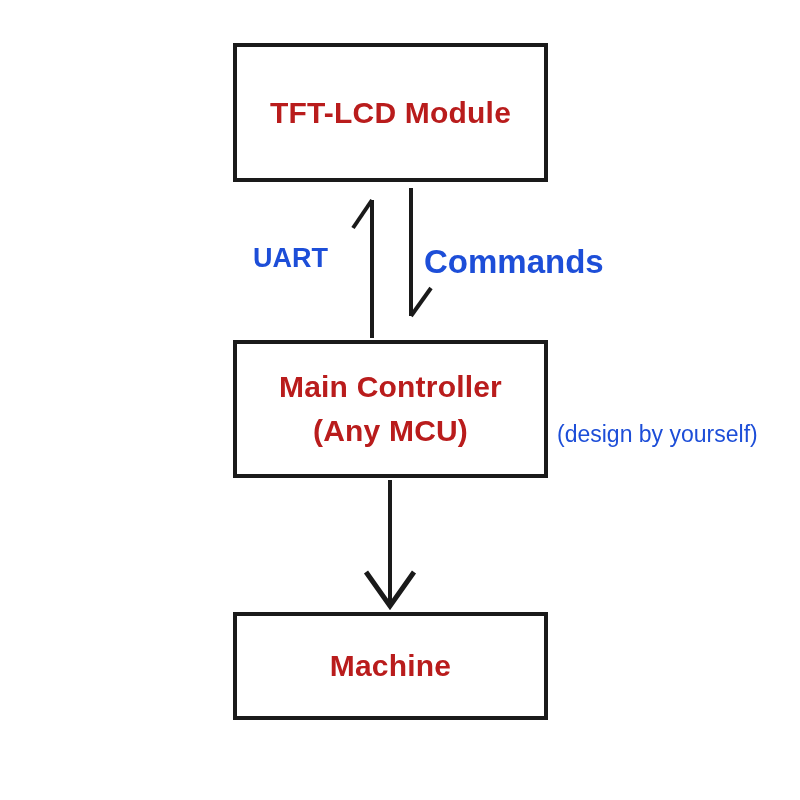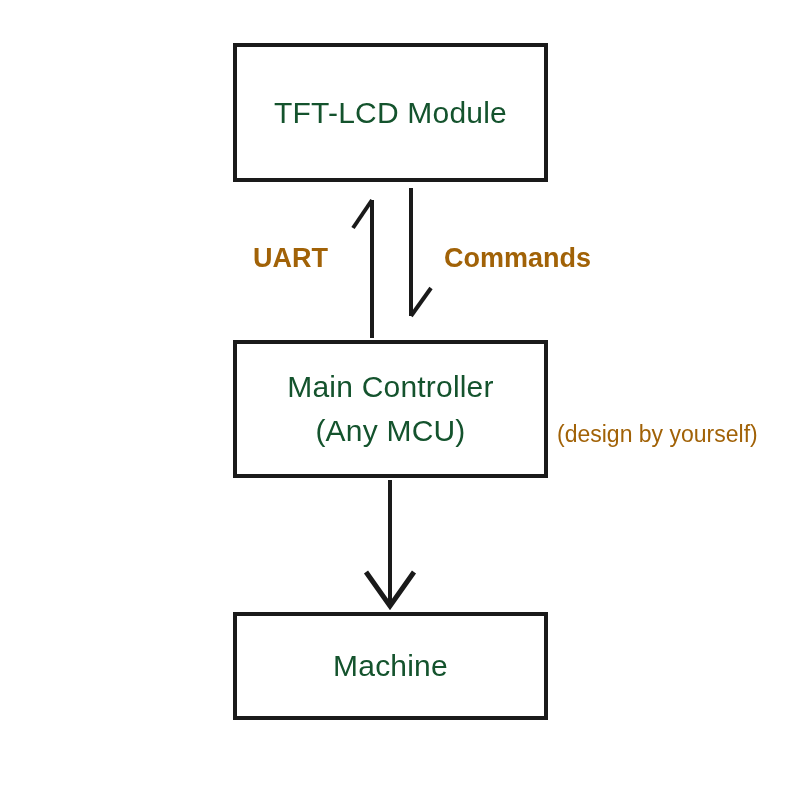--- a/index.html
+++ b/index.html
@@ -28,22 +28,22 @@
     background: #ffffff;
     border: 4px solid #1a1a1a;
     display: flex;
     flex-direction: column;
     align-items: center;
     justify-content: center;
     text-align: center;
   }
   .node-line {
     display: block;
-    color: #14532d;
-    font-weight: normal;
+    color: #b91c1c;
+    font-weight: bold;
     letter-spacing: 0.2px;
     white-space: nowrap;
   }
   
   #box-display {
     left: 233px;
     top: 43px;
     width: 315px;
     height: 139px;
   }
@@ -69,33 +69,33 @@
     width: 315px;
     height: 108px;
   }
   #box-machine .node-line {
     font-size: 30px;
     line-height: 44px;
   }
   
   .edge-label {
     position: absolute;
-    color: #a16207;
+    color: #1d4ed8;
     font-weight: bold;
     white-space: nowrap;
   }
   #label-uart {
     left: 253px;
     top: 243px;
     font-size: 27px;
   }
   #label-commands {
-    left: 444px;
+    left: 424px;
     top: 243px;
-    font-size: 27px;
+    font-size: 33px;
   }
   #label-design-note {
     left: 557px;
     top: 421px;
     font-size: 23px;
     font-weight: normal;
   }
   .svg-layer {
     position: absolute;
     left: 0;

